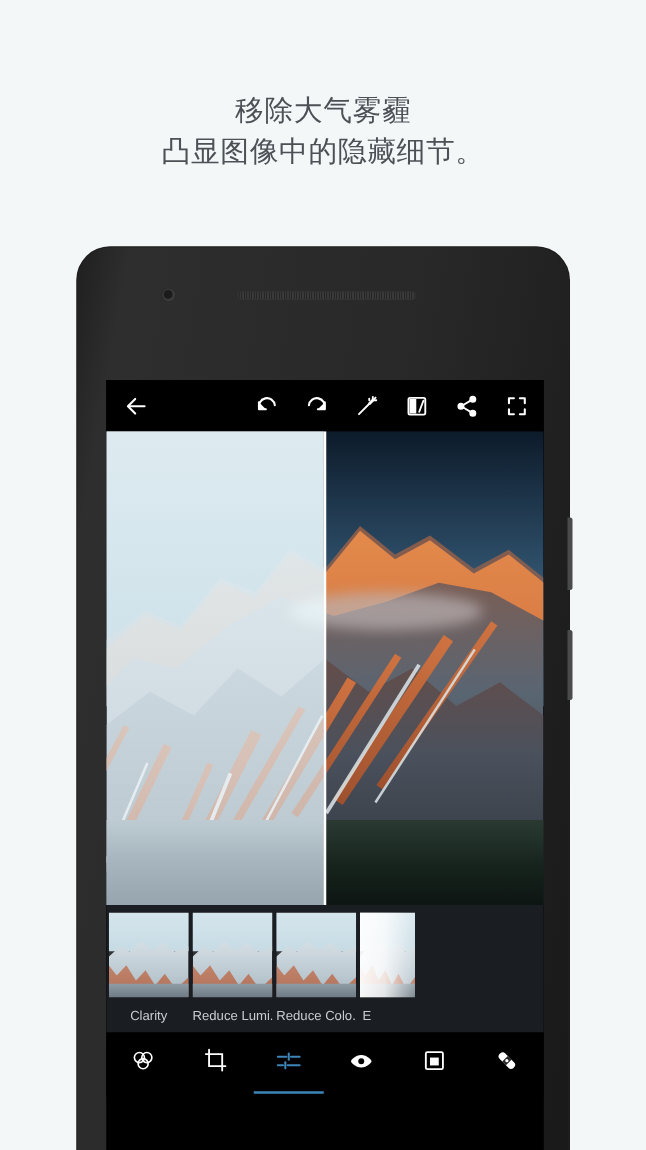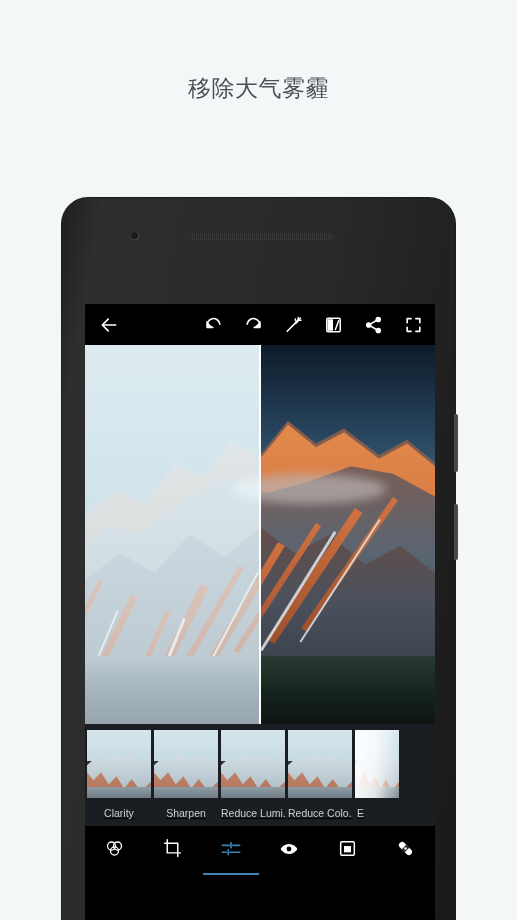--- a/index.html
+++ b/index.html
@@ -242,21 +242,21 @@
     height: 102px;
     background: #1a1d22;
     overflow: hidden;
   }
   .strip {
     position: absolute;
     left: 2px; top: 6px;
     display: flex;
     gap: 3px;
   }
-  .thumb-cell { width: 64px; text-decoration: underline; }
+  .thumb-cell { width: 64px; }
   .thumb {
     width: 64px; height: 68px;
     overflow: hidden;
     position: relative;
     background: #000;
     cursor: pointer;
   }
   .thumb .mini { position: absolute; inset: 0; }
   .thumb-label {
     margin-top: 9px;
@@ -322,20 +322,21 @@
     background: #3d85b8;
     display: none;
   }
   .toolnav .tool.active .underline { display: block; }
 </style>
 </head>
 <body>
 
 <div class="promo">
   <span class="l1">移除大气雾霾</span>
+  <span class="l2">凸显图像中的隐藏细节。</span>
 </div>
 
 <div class="phone">
   <div class="phone-inner-shade"></div>
 
   <div class="cam"></div>
   <div class="speaker"></div>
 
   <div class="side-btn power"></div>
   <div class="side-btn volume"></div>
@@ -485,32 +486,20 @@
           <div class="thumb-cell">
             <div class="thumb">
               <div class="mini">
                 <div class="m-sky"></div>
                 <div class="m-ridge"></div>
                 <div class="m-warm"></div>
                 <div class="m-base"></div>
                 <div class="m-haze"></div>
               </div>
             </div>
-            <div class="thumb-label">Sharpen</div>
-          </div>
-          <div class="thumb-cell">
-            <div class="thumb">
-              <div class="mini">
-                <div class="m-sky"></div>
-                <div class="m-ridge"></div>
-                <div class="m-warm"></div>
-                <div class="m-base"></div>
-                <div class="m-haze"></div>
-              </div>
-            </div>
             <div class="thumb-label">Reduce Lumi..</div>
           </div>
           <div class="thumb-cell">
             <div class="thumb">
               <div class="mini">
                 <div class="m-sky"></div>
                 <div class="m-ridge"></div>
                 <div class="m-warm"></div>
                 <div class="m-base"></div>
                 <div class="m-haze"></div>

